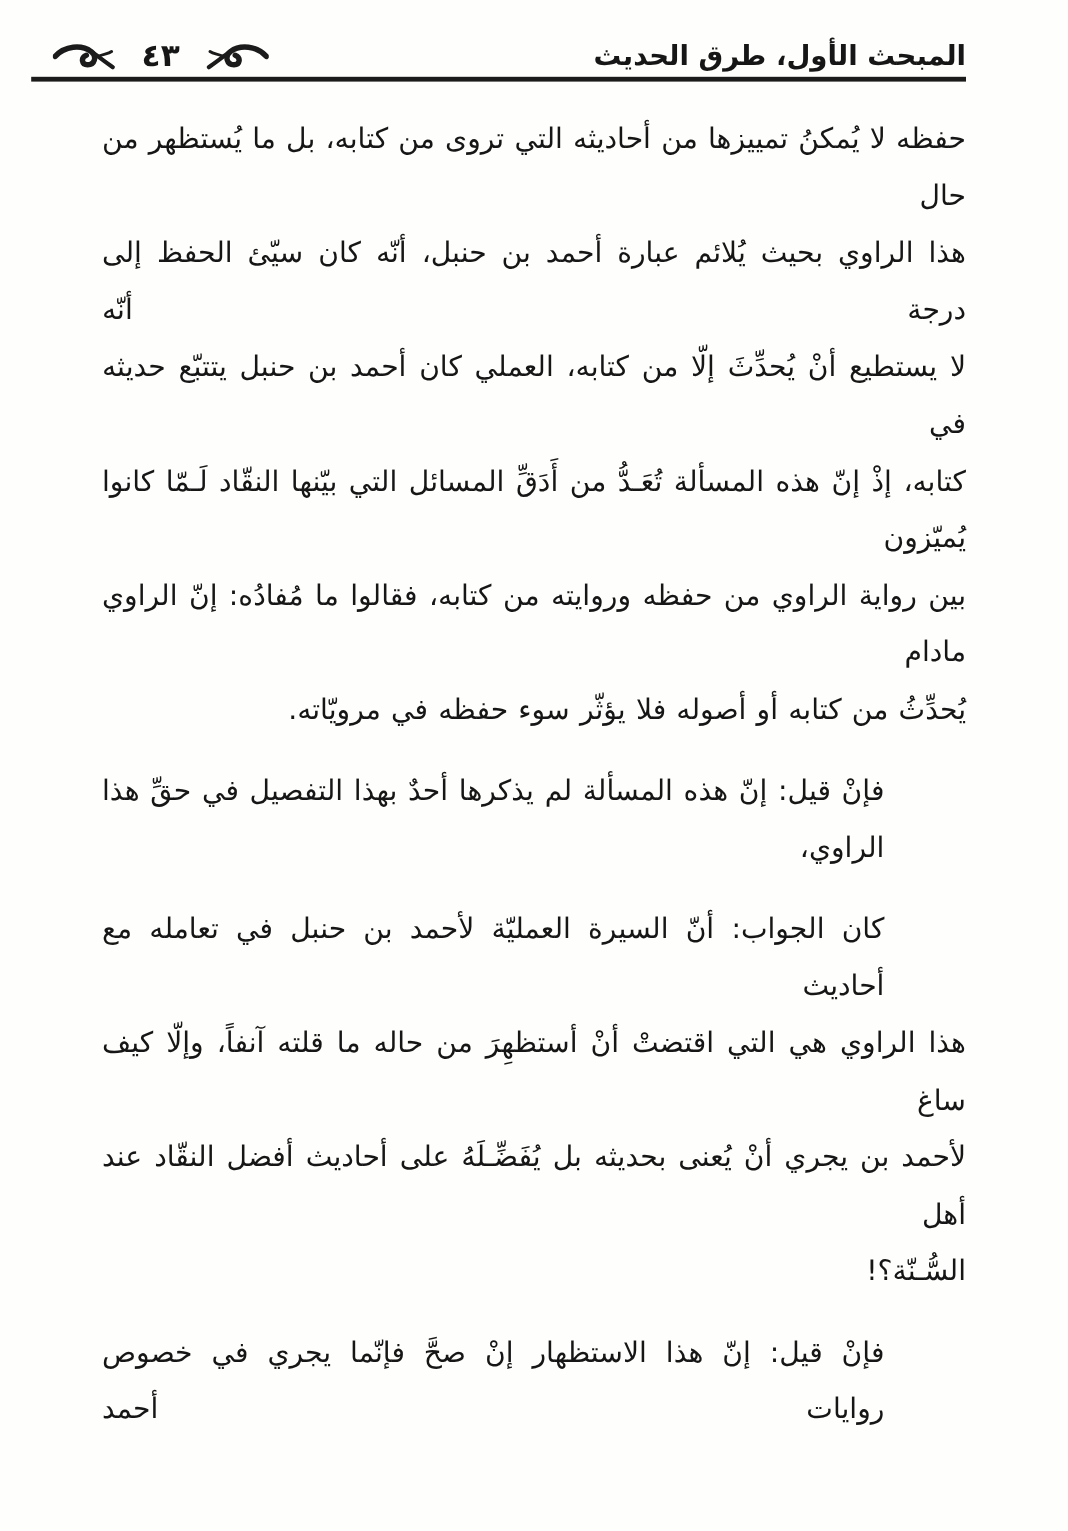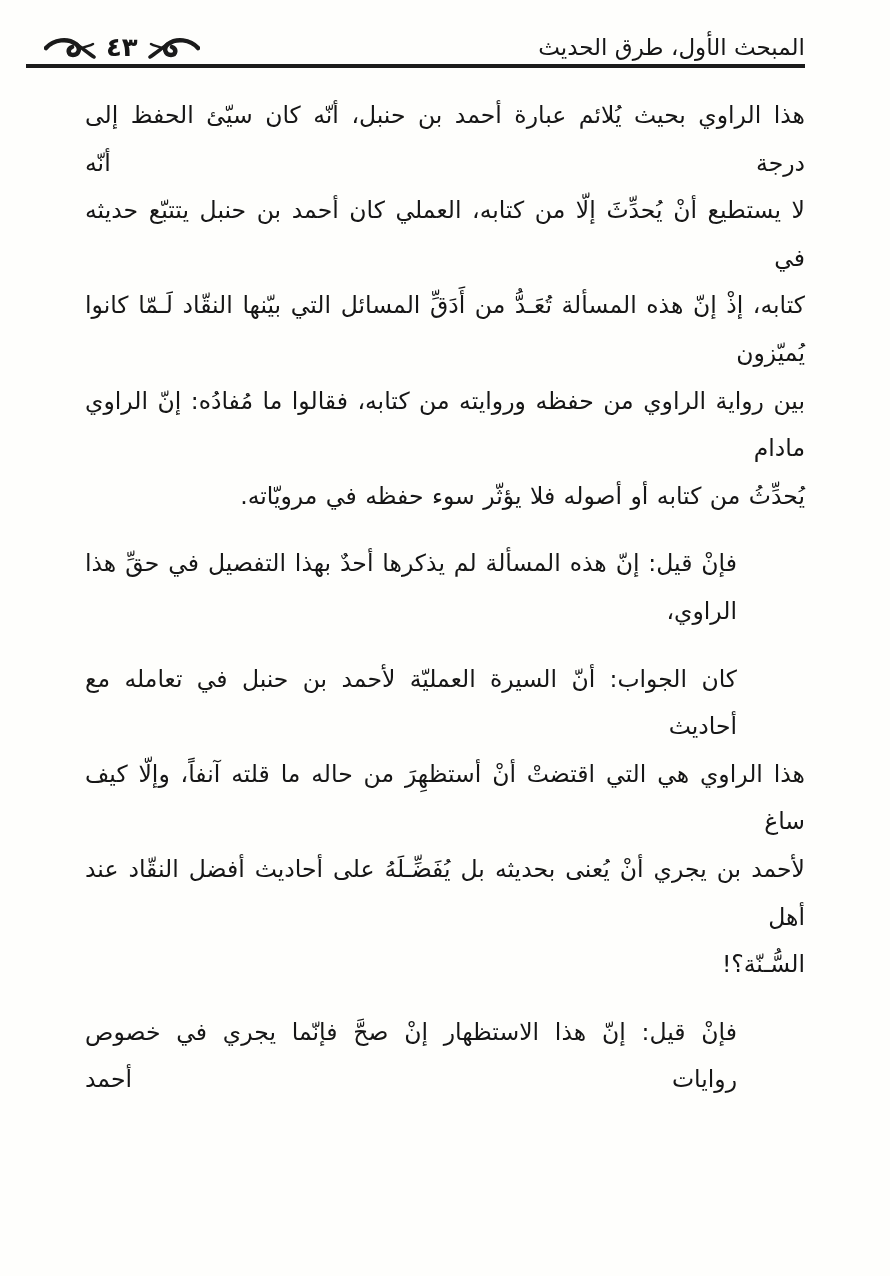--- a/index.html
+++ b/index.html
@@ -22,28 +22,28 @@
     left: 26px;
     height: 62px;
     display: flex;
     align-items: flex-end;
     justify-content: space-between;
     border-bottom: 4px solid #1b1b1b;
     padding-bottom: 2px;
   }
   .header-title {
     font-size: 23px;
-    font-weight: normal;
+    font-weight: bold;
     letter-spacing: 0.2px;
     padding-bottom: 2px;
   }
   .page-number-ornament {
     display: flex;
-    align-items: center;
-    gap: 8px;
+    align-items: flex-start;
+    gap: 20px;
     margin-left: 18px;
   }
   .page-number {
     font-size: 26px;
     font-weight: bold;
     line-height: 1;
     padding: 0 2px 2px 2px;
   }
   .curl { display: block; }
   .curl.flip { transform: scaleX(-1); }
@@ -90,20 +90,21 @@
           <path d="M50 13 C42 4, 28 3, 20 9 C15 13, 17 20, 23 20 C28 20, 29 14, 24 12" stroke-width="4.5"></path>
           <path d="M20 9 C14 13, 8 18, 2 22" stroke-width="3.5"></path>
           <path d="M14 13 C10 11, 6 11, 3 9" stroke-width="2.5"></path>
         </g>
       </svg>
     </div>
   </div>
 
   <div class="content" id="content">
       <div class="para">
+        <div class="line">حفظه لا يُمكنُ تمييزها من أحاديثه التي تروى من كتابه، بل ما يُستظهر من حال</div>
         <div class="line">هذا الراوي بحيث يُلائم عبارة أحمد بن حنبل، أنّه كان سيّئ الحفظ إلى درجة أنّه</div>
         <div class="line">لا يستطيع أنْ يُحدِّثَ إلّا من كتابه، العملي كان أحمد بن حنبل يتتبّع حديثه في</div>
         <div class="line">كتابه، إذْ إنّ هذه المسألة تُعَـدُّ من أَدَقِّ المسائل التي بيّنها النقّاد لَـمّا كانوا يُميّزون</div>
         <div class="line">بين رواية الراوي من حفظه وروايته من كتابه، فقالوا ما مُفادُه: إنّ الراوي مادام</div>
         <div class="line end">يُحدِّثُ من كتابه أو أصوله فلا يؤثّر سوء حفظه في مرويّاته.</div>
       </div>
       <div class="para">
         <div class="line ind">فإنْ قيل: إنّ هذه المسألة لم يذكرها أحدٌ بهذا التفصيل في حقِّ هذا الراوي،</div>
       </div>
       <div class="para">

